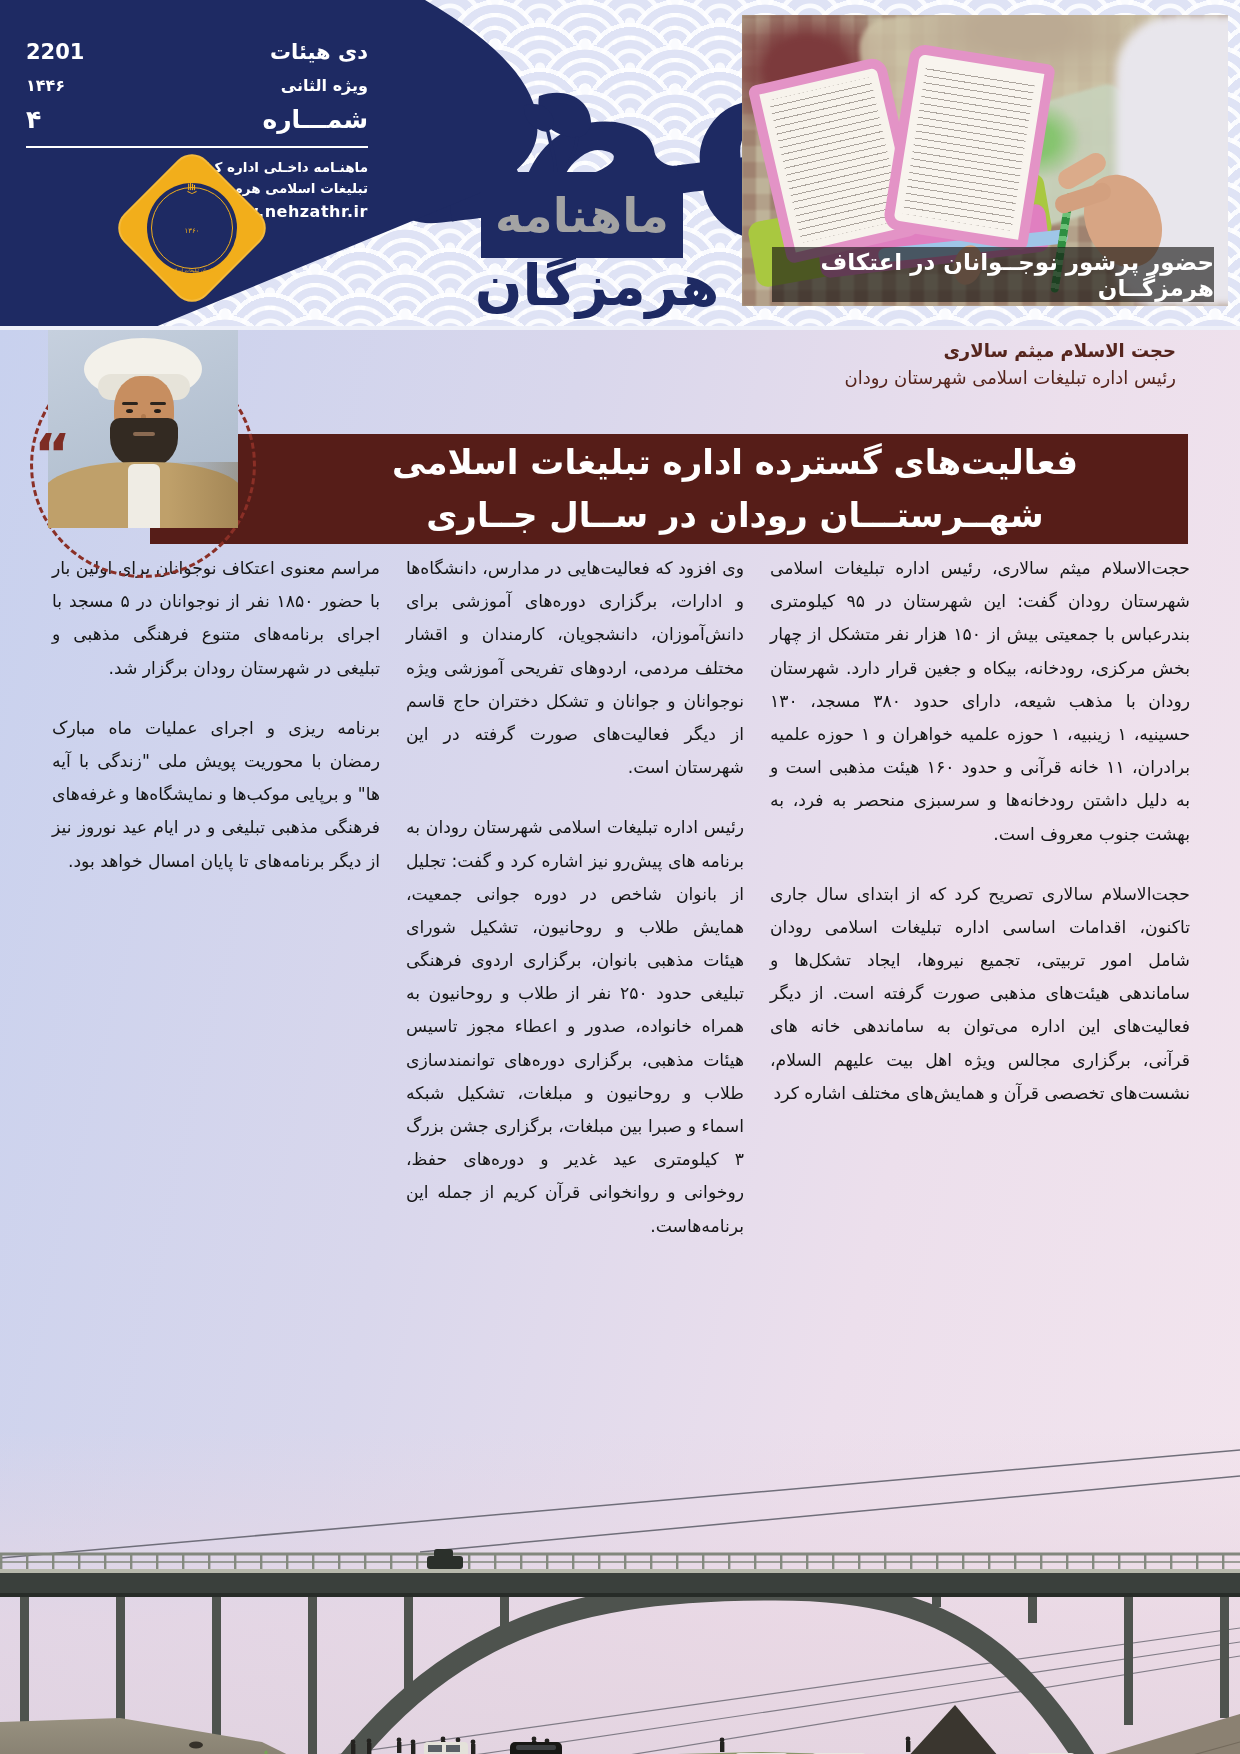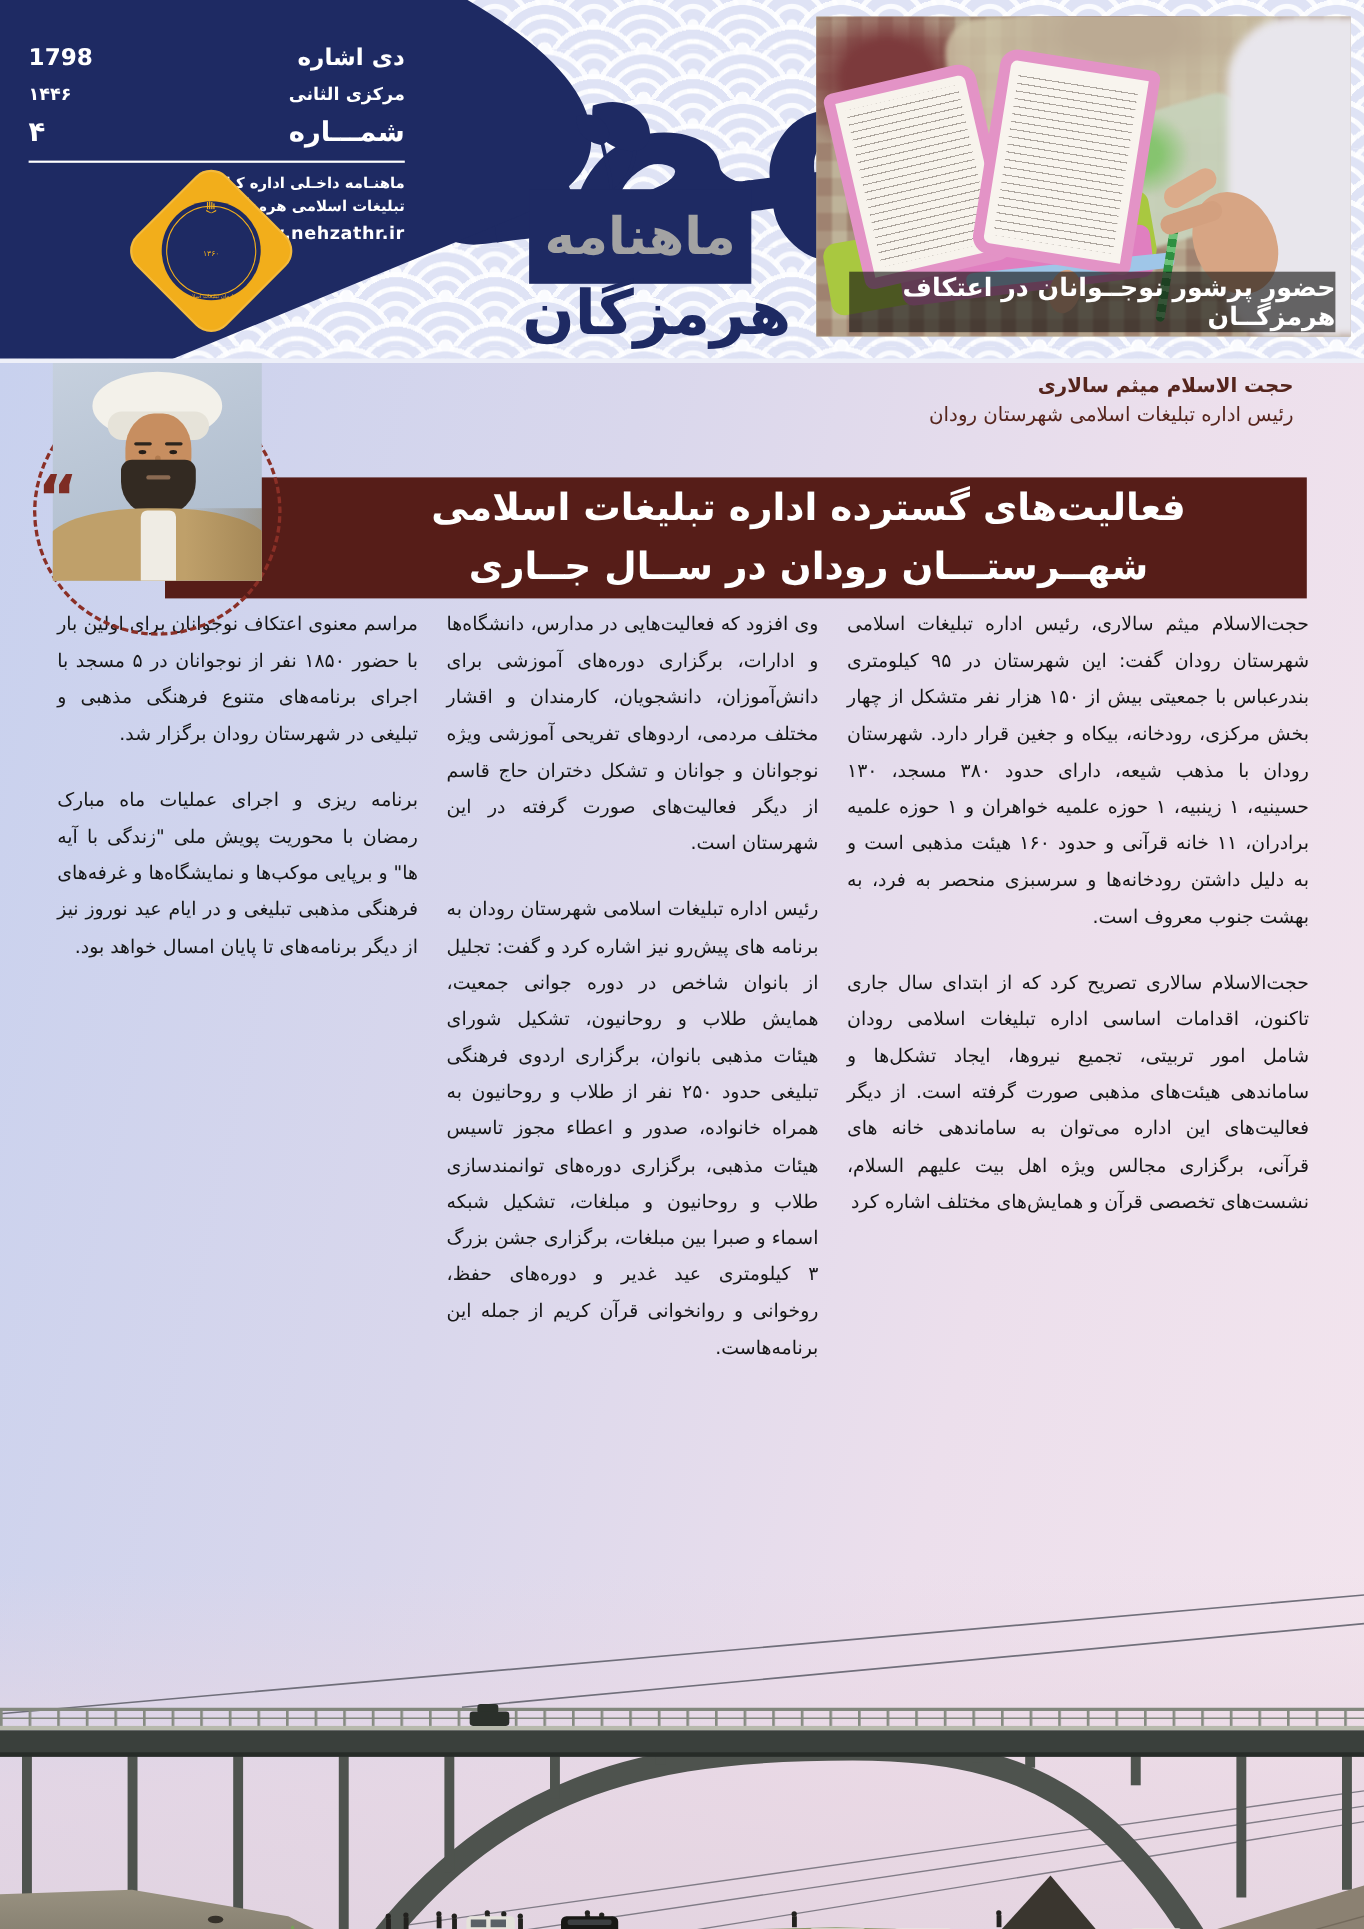--- a/index.html
+++ b/index.html
@@ -170,25 +170,25 @@
 <header class="masthead">
 
   <svg class="navy-shape" width="620" height="330" viewBox="0 0 620 330">
     <path d="M0,0 L425,0 Q545,70 537,135 Q532,172 468,198 L148,330 L0,330 Z" fill="#1e2a63"></path>
   </svg>
 
   <div class="calligraphy">نهضت</div>
 
   <div class="issue-info">
     <div class="issue-row row-month">
-      <span>دی اشاره</span>
-      <span>1798</span>
+      <span>دی هیئات</span>
+      <span>2201</span>
     </div>
     <div class="issue-row row-hijri">
-      <span>مرکزی الثانی</span>
+      <span>ویژه الثانی</span>
       <span>۱۴۴۶</span>
     </div>
     <div class="issue-row row-number">
       <span>شمـــاره</span>
       <span>۴</span>
     </div>
     <div class="issue-divider"></div>
     <div class="org-line">ماهنـامه داخـلی اداره کـل</div>
     <div class="org-line">تبلیغات اسلامی هرمزگان</div>
     <div class="website">www.nehzathr.ir</div>

